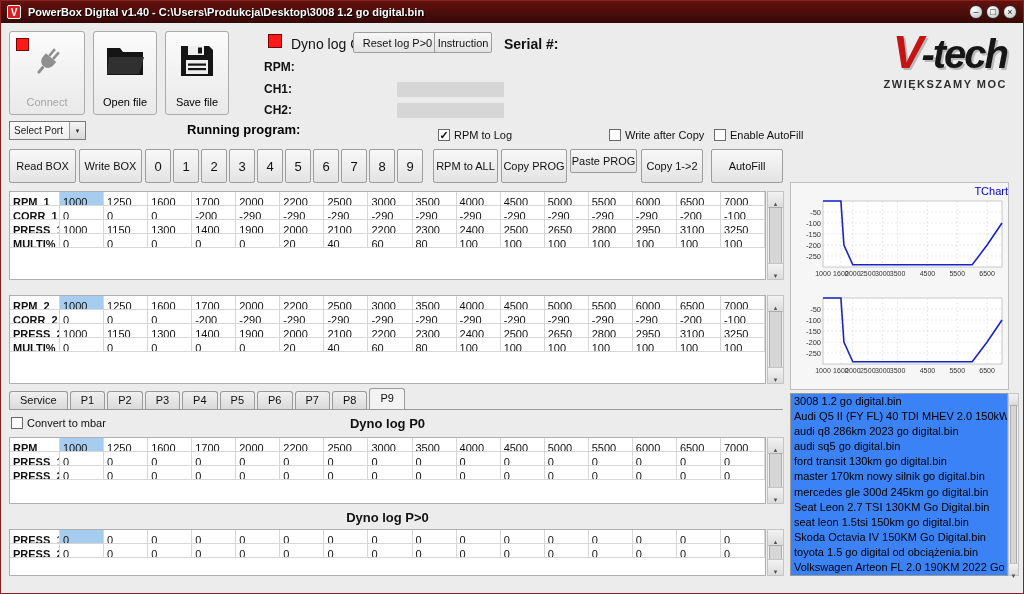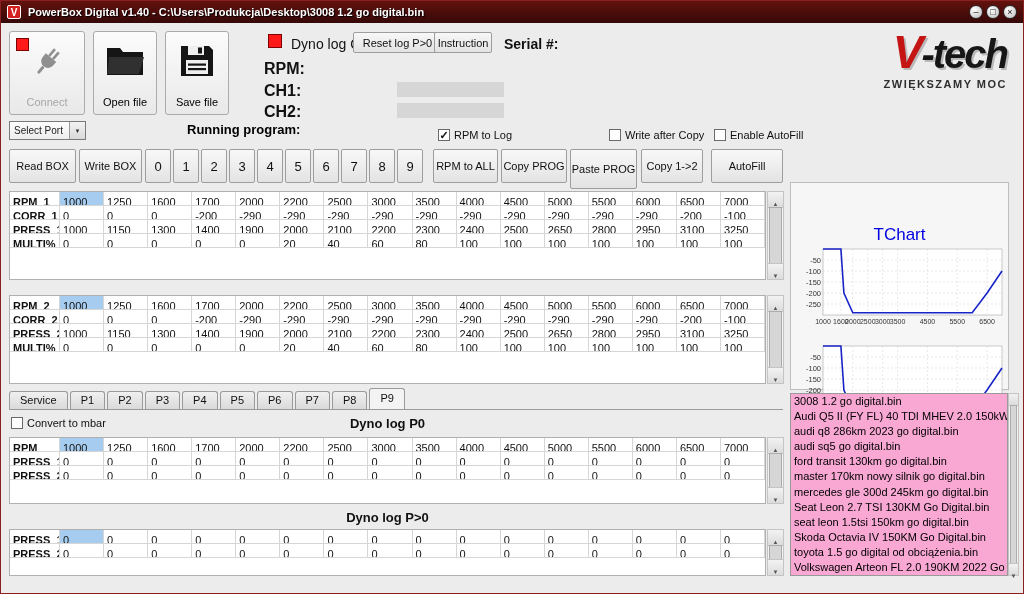--- a/index.html
+++ b/index.html
@@ -13,21 +13,21 @@
   
   .bigbtn{background:linear-gradient(#fbfbfb,#e9e9e9);border:1px solid #ababab;border-radius:3px;box-sizing:border-box;}
   .bigbtn .lbl{position:absolute;bottom:6px;left:0;width:100%;text-align:center;font-size:11px;}
   .bigbtn .ico{position:absolute;top:12px;left:0;width:100%;text-align:center;}
   .disabled{color:#a6a6a6;}
   .btn{display:flex;align-items:center;justify-content:center;background:linear-gradient(#f8f8f8,#e3e3e3);border:1px solid #9d9d9d;border-radius:2px;font-size:11px;box-sizing:border-box;color:#111;}
   .btn.digit{width:26px;height:34px;font-size:13px;}
   .ind-red{background:#ff1a1a;border:1px solid #7d0000;box-sizing:border-box;}
   .graybar{background:#d6d6d6;}
   .small-lbl{font-size:14px;color:#111;}
-  .bold-lbl{font-size:16px;font-weight:bold;color:#111;text-align:right;}
+  .bold-lbl{font-size:12px;font-weight:bold;color:#111;text-align:right;}
   
   .combo{background:linear-gradient(#fdfdfd,#ededed);border:1px solid #7a7a7a;font-size:10px;display:flex;align-items:center;box-sizing:border-box;padding-left:4px;color:#222;}
   .combo .arrowbox{margin-left:auto;width:15px;height:100%;background:linear-gradient(#f3f3f3,#d9d9d9);border-left:1px solid #9a9a9a;display:flex;align-items:center;justify-content:center;}
   .combo .arrowbox::before{content:"▼";font-size:6px;color:#333;}
   
   .cbwrap{display:flex;align-items:center;gap:4px;}
   .cbx{width:12px;height:12px;background:#fff;border:1px solid #6a6a6a;box-sizing:border-box;font-size:11px;line-height:10px;text-align:center;font-weight:bold;color:#111;}
   .cbx-label{font-size:11px;color:#111;}
   
   .grid{background:#fff;border:1px solid #b0b0b0;box-sizing:border-box;overflow:hidden;}
@@ -45,24 +45,24 @@
   .vscroll{position:absolute;}
   .vscroll.narrow{width:11px;}
   .vscroll.narrow .vs-btn{height:11px;}
   .vscroll.narrow .vs-thumb{top:11px;bottom:11px;}
   
   .tabbar{border-bottom:1px solid #9a9a9a;white-space:nowrap;}
   .tab{display:inline-block;height:17px;line-height:17px;padding:0 10px;font-size:11px;background:linear-gradient(#f0f0f0,#dadada);border:1px solid #9a9a9a;border-bottom:none;border-radius:3px 3px 0 0;margin-right:2px;vertical-align:bottom;color:#111;}
   .tab.active{height:20px;line-height:19px;background:#f3f3f3;position:relative;z-index:2;}
   
   .chartpanel{background:#f6f6f6;border:1px solid #bdbdbd;box-sizing:border-box;}
-  .chart-title{text-align:center;font-size:17px;color:#0000e0;padding-top:2px;margin-top:40px;}
+  .chart-title{text-align:right;font-size:11px;color:#0000e0;padding-top:2px;}
   .chartsvg{display:block;}
   
-  .filelist{background:#f9a8d4;border:1px solid #9a9a9a;box-sizing:border-box;overflow:hidden;}
+  .filelist{background:#3b82f6;border:1px solid #9a9a9a;box-sizing:border-box;overflow:hidden;}
   .file-item{font-size:11px;line-height:15.1px;padding-left:3px;white-space:nowrap;color:#000;}
   
   .logo{text-align:right;line-height:1;}
   .logo-main{font-size:40px;font-style:italic;font-weight:bold;letter-spacing:-2px;color:#161616;text-shadow:2px 2px 0 #b9b9b9;}
   .logo-v{color:#c41414;font-size:46px;}
   .logo-tagline{font-size:11px;font-weight:bold;letter-spacing:1.5px;color:#2e2e2e;margin-top:4px;}
   .section-title{font-size:13px;font-weight:bold;text-align:center;color:#111;}
 </style>
 </head>
 <body>
@@ -161,21 +161,21 @@
       <div class="btn digit">3</div>
       <div class="btn digit">4</div>
       <div class="btn digit">5</div>
       <div class="btn digit">6</div>
       <div class="btn digit">7</div>
       <div class="btn digit">8</div>
       <div class="btn digit">9</div>
     </div>
   <div class="btn abs" style="left:432px;top:148px;width:65px;height:34px;">RPM to ALL</div>
   <div class="btn abs" style="left:500px;top:148px;width:66px;height:34px;">Copy PROG</div>
-  <div class="btn abs disabled" style="left:569px;top:148px;width:67px;height:40px;">Paste PROG</div>
+  <div class="btn abs disabled" style="left:569px;top:148px;width:67px;height:24px;">Paste PROG</div>
   <div class="btn abs" style="left:640px;top:148px;width:62px;height:34px;">Copy 1-&gt;2</div>
   <div class="btn abs disabled" style="left:710px;top:148px;width:72px;height:34px;">AutoFill</div>
 
   <div class="grid abs" style="left:8px;top:190px;width:757px;height:89px;">
       <div class="grid-row">
         <div class="gcell glabel">RPM_1</div>
         <div class="gcell hl">1000</div>
         <div class="gcell">1250</div>
         <div class="gcell">1600</div>
         <div class="gcell">1700</div>

